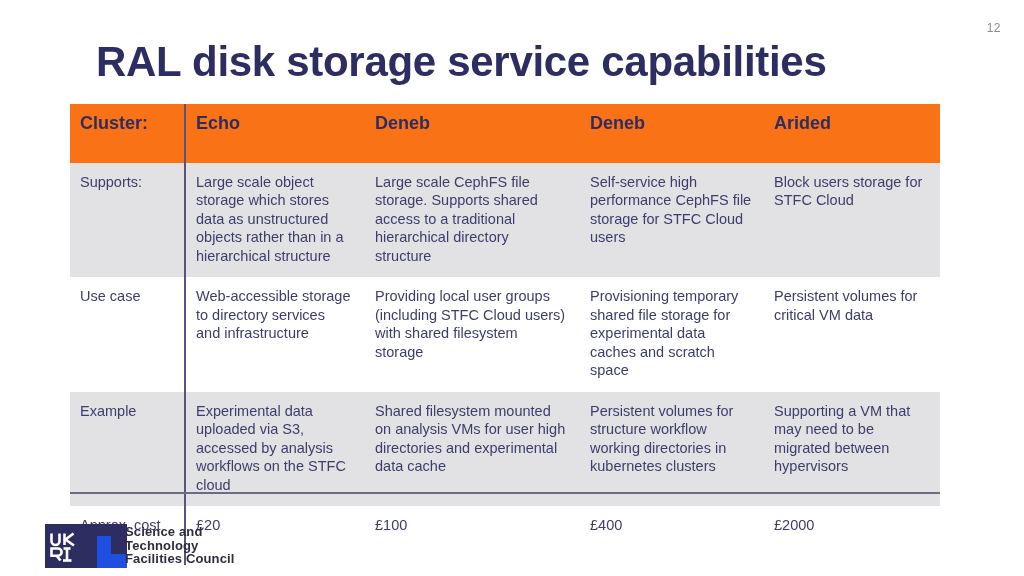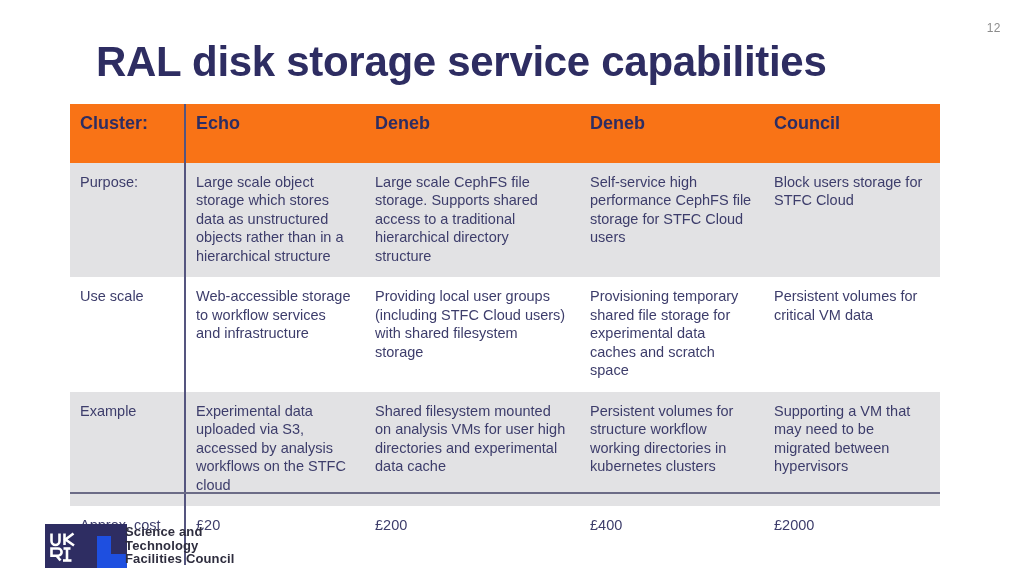--- a/index.html
+++ b/index.html
@@ -168,49 +168,49 @@
           <col class="c2">
           <col class="c3">
           <col class="c4">
       </colgroup>
       <thead>
         <tr class="header-row">
           <th class="row-label">Cluster:</th>
           <th>Echo</th>
           <th>Deneb</th>
           <th>Deneb</th>
-          <th>Council</th>
+          <th>Arided</th>
         </tr>
       </thead>
       <tbody>
         <tr class="shaded r-purpose">
-          <td class="row-label">Purpose:</td>
+          <td class="row-label">Supports:</td>
           <td>Large scale object storage which stores data as unstructured objects rather than in a hierarchical structure</td>
           <td>Large scale CephFS file storage. Supports shared access to a traditional hierarchical directory structure</td>
           <td>Self-service high performance CephFS file storage for STFC Cloud users</td>
           <td>Block users storage for STFC Cloud</td>
         </tr>
         <tr class="plain r-usecase">
-          <td class="row-label">Use scale</td>
-          <td>Web-accessible storage to workflow services and infrastructure</td>
+          <td class="row-label">Use case</td>
+          <td>Web-accessible storage to directory services and infrastructure</td>
           <td>Providing local user groups (including STFC Cloud users) with shared filesystem storage</td>
           <td>Provisioning temporary shared file storage for experimental data caches and scratch space</td>
           <td>Persistent volumes for critical VM data</td>
         </tr>
         <tr class="shaded r-example">
           <td class="row-label">Example</td>
           <td>Experimental data uploaded via S3, accessed by analysis workflows on the STFC cloud</td>
           <td>Shared filesystem mounted on analysis VMs for user high directories and experimental data cache</td>
           <td>Persistent volumes for structure workflow working directories in kubernetes clusters</td>
           <td>Supporting a VM that may need to be migrated between hypervisors</td>
         </tr>
         <tr class="plain r-cost">
           <td class="row-label">Approx. cost per TB</td>
           <td>£20</td>
-          <td>£200</td>
+          <td>£100</td>
           <td>£400</td>
           <td>£2000</td>
         </tr>
       </tbody>
     </table>
   </div>
 
   <div class="rule-bottom"></div>
 
   <div class="logo">

